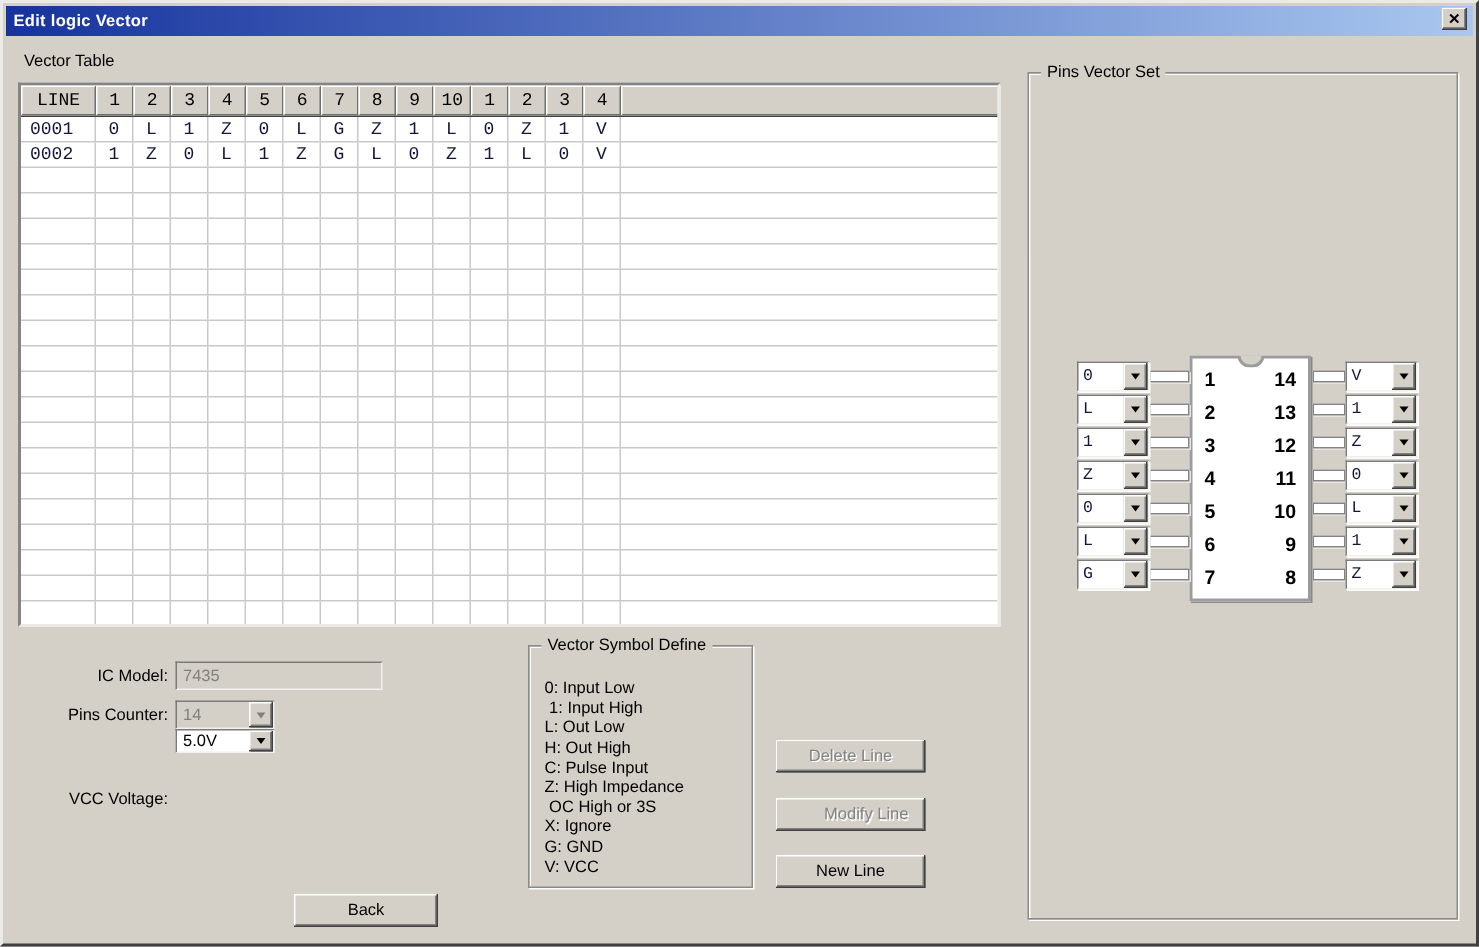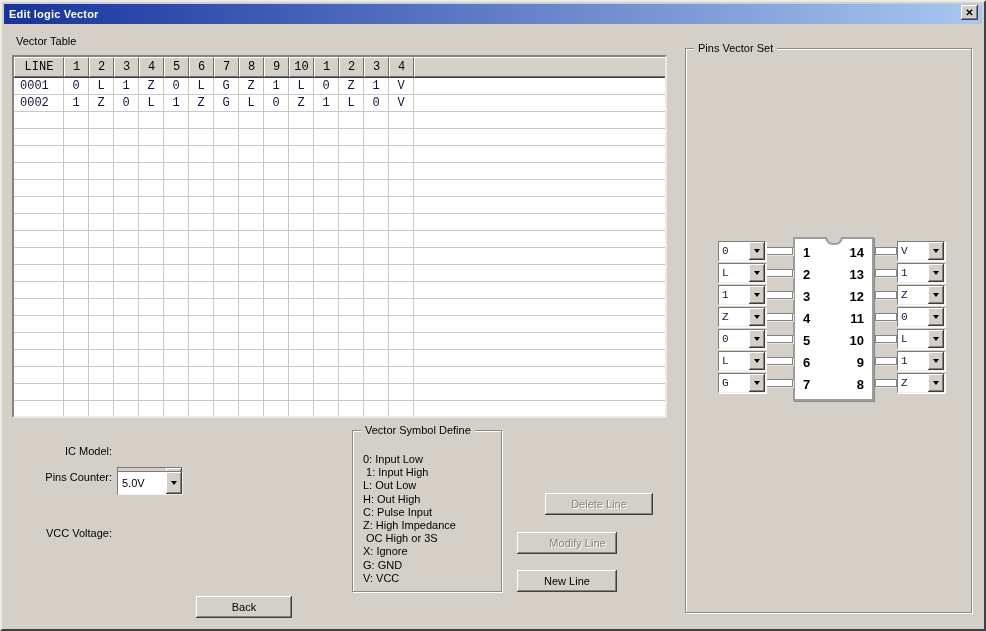--- a/index.html
+++ b/index.html
@@ -667,42 +667,45 @@
       </div>
       <div class="pin-combo" style="left: 895px; top: 371px;">
         <span class="val">Z</span>
         <span class="combo-arrow-btn">
           <span class="arrow-down"></span>
         </span>
       </div>
     </div>
 
   <div class="label" style="left:20px; top:443px; width:90px; text-align:right;">IC Model:</div>
+  <div class="field" style="left:115px; top:439px; width:138px; height:19px;">
+    <span>7435</span>
+  </div>
 
   <div class="label" style="left:20px; top:469px; width:90px; text-align:right;">Pins Counter:</div>
   <div class="combo disabled" style="left:115px; top:465px; width:66px; height:19px;">
     <span class="val">14</span>
     <span class="combo-arrow-btn">
         <span class="arrow-down dis"></span>
       </span>
   </div>
 
   <div class="label" style="left:20px; top:497px; width:90px; text-align:right;margin-top:28px;">VCC Voltage:</div>
-  <div class="combo enabled" style="left:115px; top:469px; width:66px; height:24px;">
+  <div class="combo enabled" style="left:115px; top:484px; width:66px; height:16px;">
     <span class="val">5.0V</span>
     <span class="combo-arrow-btn">
         <span class="arrow-down"></span>
       </span>
   </div>
 
   <div class="groupbox" style="left:350px; top:428px; width:150px; height:162px;">
     <span class="groupbox-label">Vector Symbol Define</span>
     <div class="symbol-lines" id="symbol-lines"><div>0: Input Low</div><div> 1: Input High</div><div>L: Out Low</div><div>H: Out High</div><div>C: Pulse Input</div><div>Z: High Impedance</div><div> OC High or 3S</div><div>X: Ignore</div><div>G: GND</div><div>V: VCC</div></div>
   </div>
 
-  <div class="btn disabled" style="left:543px; top:491px; width:108px; height:22px;">Delete Line</div>
+  <div class="btn disabled" style="left:515px; top:491px; width:100px; height:22px;">Delete Line</div>
   <div class="btn disabled" style="left:515px; top:530px; width:100px; height:22px;padding-left:21px;">Modify Line</div>
   <div class="btn" style="left:515px; top:568px; width:100px; height:22px;">New Line</div>
 
   <div class="btn default" style="left:70px; top:594px; width:101px; height:22px;">Save Edit</div>
   <div class="btn" style="left:194px; top:594px; width:96px; height:22px;">Back</div>
 
 </div>
 
 </body></html>

